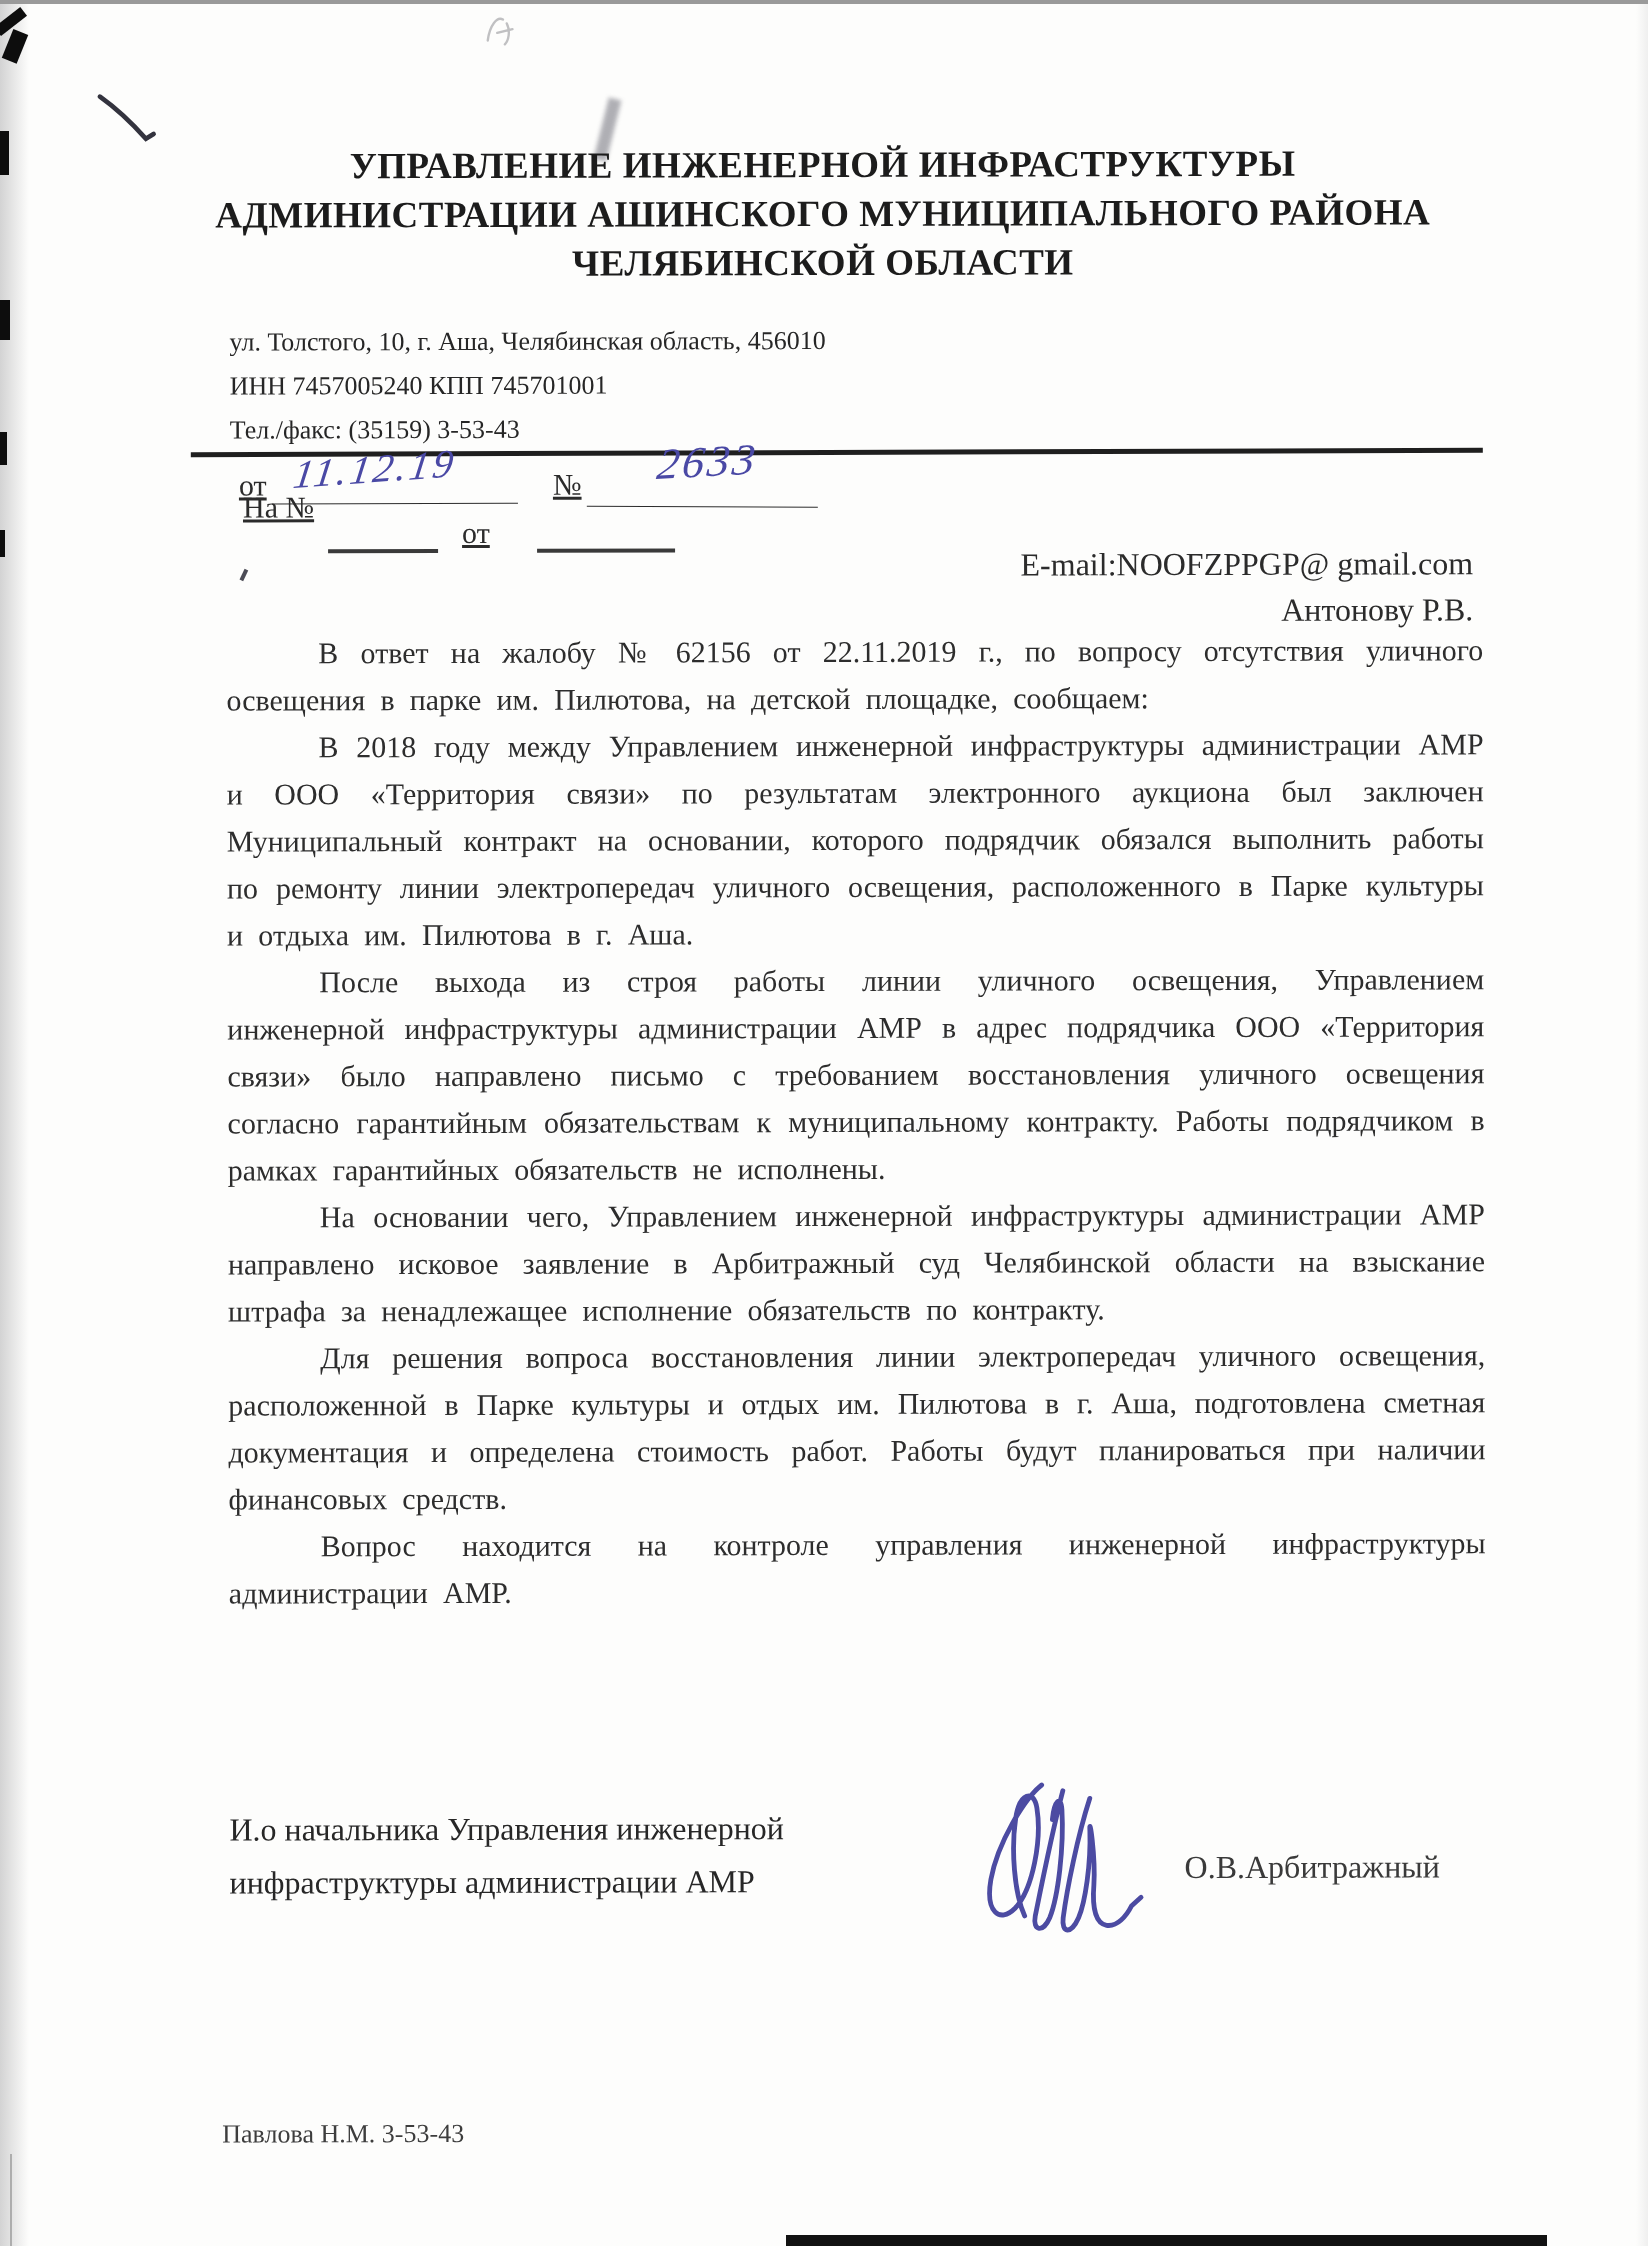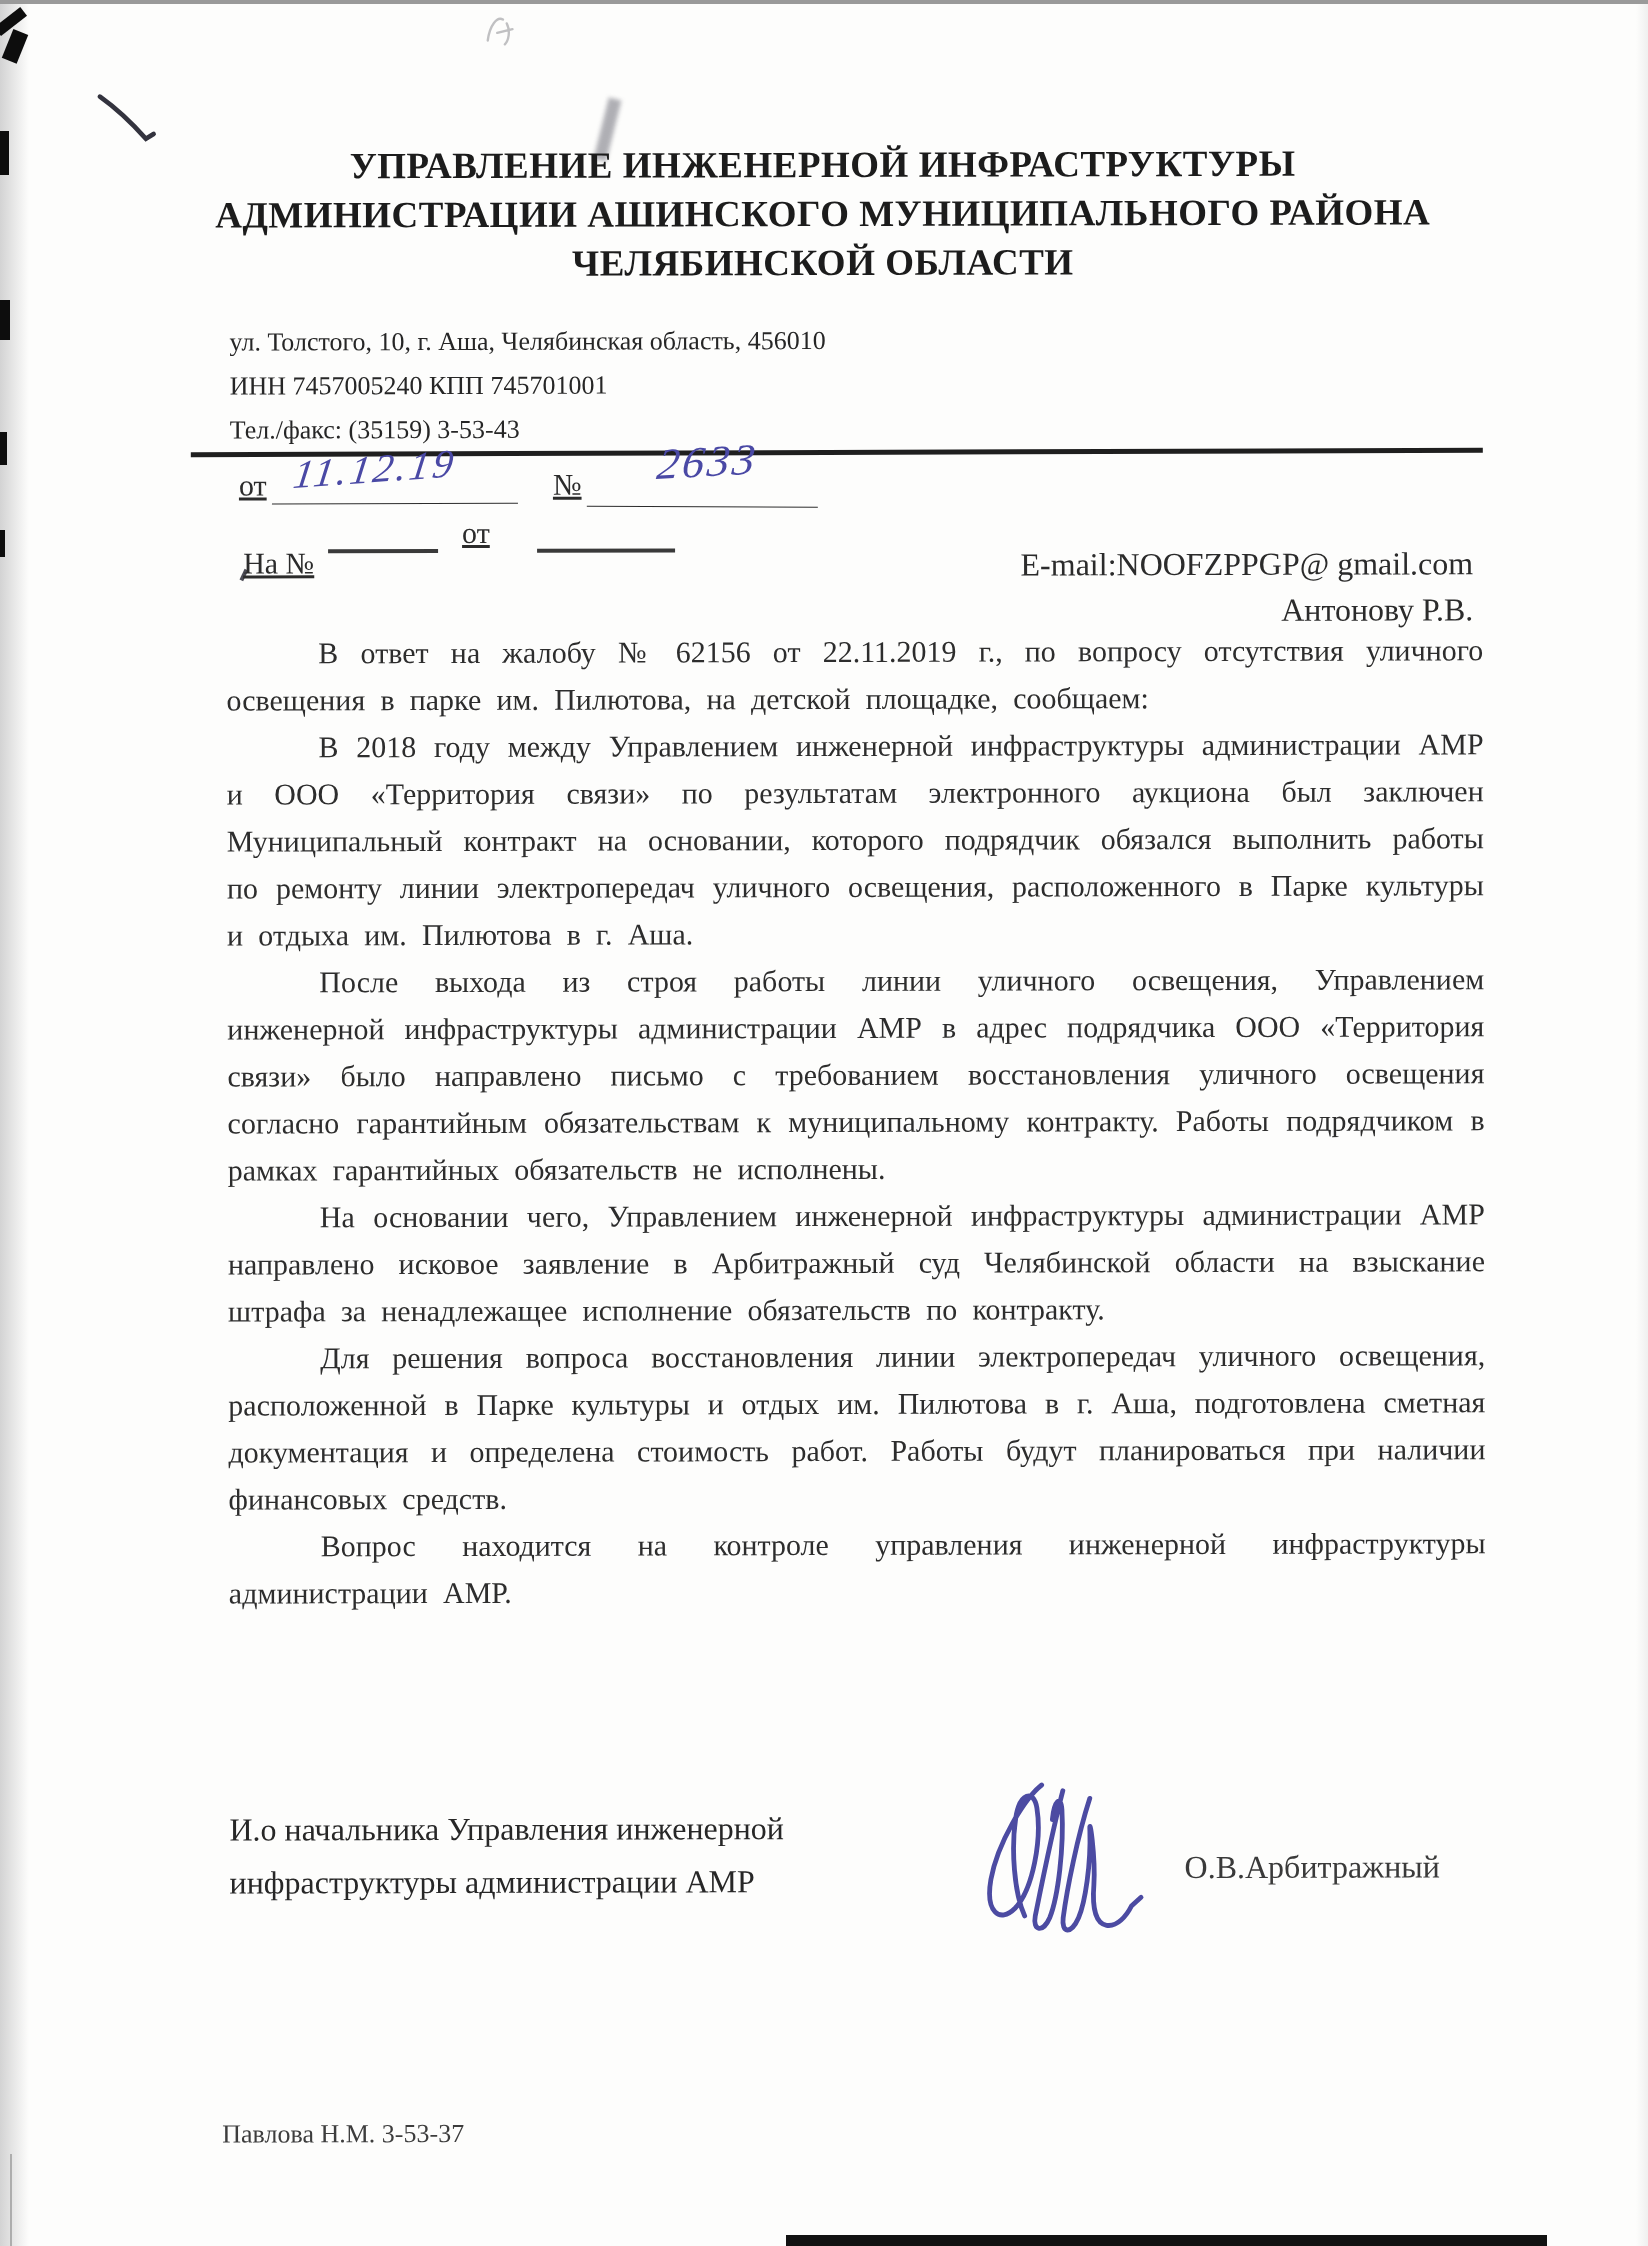--- a/index.html
+++ b/index.html
@@ -107,21 +107,21 @@
 
     <div class="rule"></div>
 
     <span class="ref-label" style="left:240px;top:463px;">от</span>
     <div class="u-line" style="left:273px;top:463px;width:246px;height:35px;"></div>
     <span class="handwriting" style="left:296px;top:440px;font-size:40px;transform:skewX(-12deg) rotate(-4deg);">11.12.19</span>
     <span class="ref-label" style="left:554px;top:463px;">№</span>
     <div class="u-line" style="left:588px;top:467px;width:231px;height:35px;transform:rotate(0.4deg);"></div>
     <span class="handwriting" style="left:659px;top:432px;font-size:44px;transform:skewX(-10deg) rotate(-3deg);">2633</span>
 
-    <span class="ref-label" style="left:244px;top:541px;">На №</span>
+    <span class="ref-label" style="left:244px;top:485px;">На №</span>
     <div class="u-line-thick" style="left:329px;top:511px;width:110px;height:33px;"></div>
     <span class="ref-label" style="left:463px;top:511px;">от</span>
     <div class="u-line-thick" style="left:538px;top:511px;width:138px;height:33px;"></div>
 
     <div class="recipient">
       <div>E-mail:NOOFZPPGP@ gmail.com</div>
       <div>Антонову Р.В.</div>
     </div>
 
     <div class="letter-body">
@@ -141,17 +141,17 @@
     <svg class="signature-svg" width="178" height="183" viewBox="0 0 185 190">
       <g stroke="#4c4ba2" stroke-width="5" fill="none" stroke-linecap="round">
         <path d="M70 14 C 52 28, 24 74, 17 112 C 11 146, 26 158, 42 142 C 61 122, 70 70, 65 38 C 62 18, 47 22, 43 48 C 38 80, 41 126, 52 150"></path>
         <path d="M92 20 C 81 62, 70 116, 63 150 C 60 166, 71 168, 78 152 C 87 130, 93 78, 91 40 C 90 24, 83 30, 81 50"></path>
         <path d="M120 28 C 107 68, 96 122, 92 152 C 90 168, 100 170, 108 152 C 115 136, 121 96, 120 62 C 119 42, 126 88, 124 118 C 122 142, 126 158, 137 160 C 148 162, 158 150, 163 140 L 173 131"></path>
       </g>
     </svg>
 
     <div class="signer-name">О.В.Арбитражный</div>
 
-    <div class="executor">Павлова Н.М. 3-53-37</div>
+    <div class="executor">Павлова Н.М. 3-53-43</div>
 
   </div>
 </div>
 
 
 </body></html>

